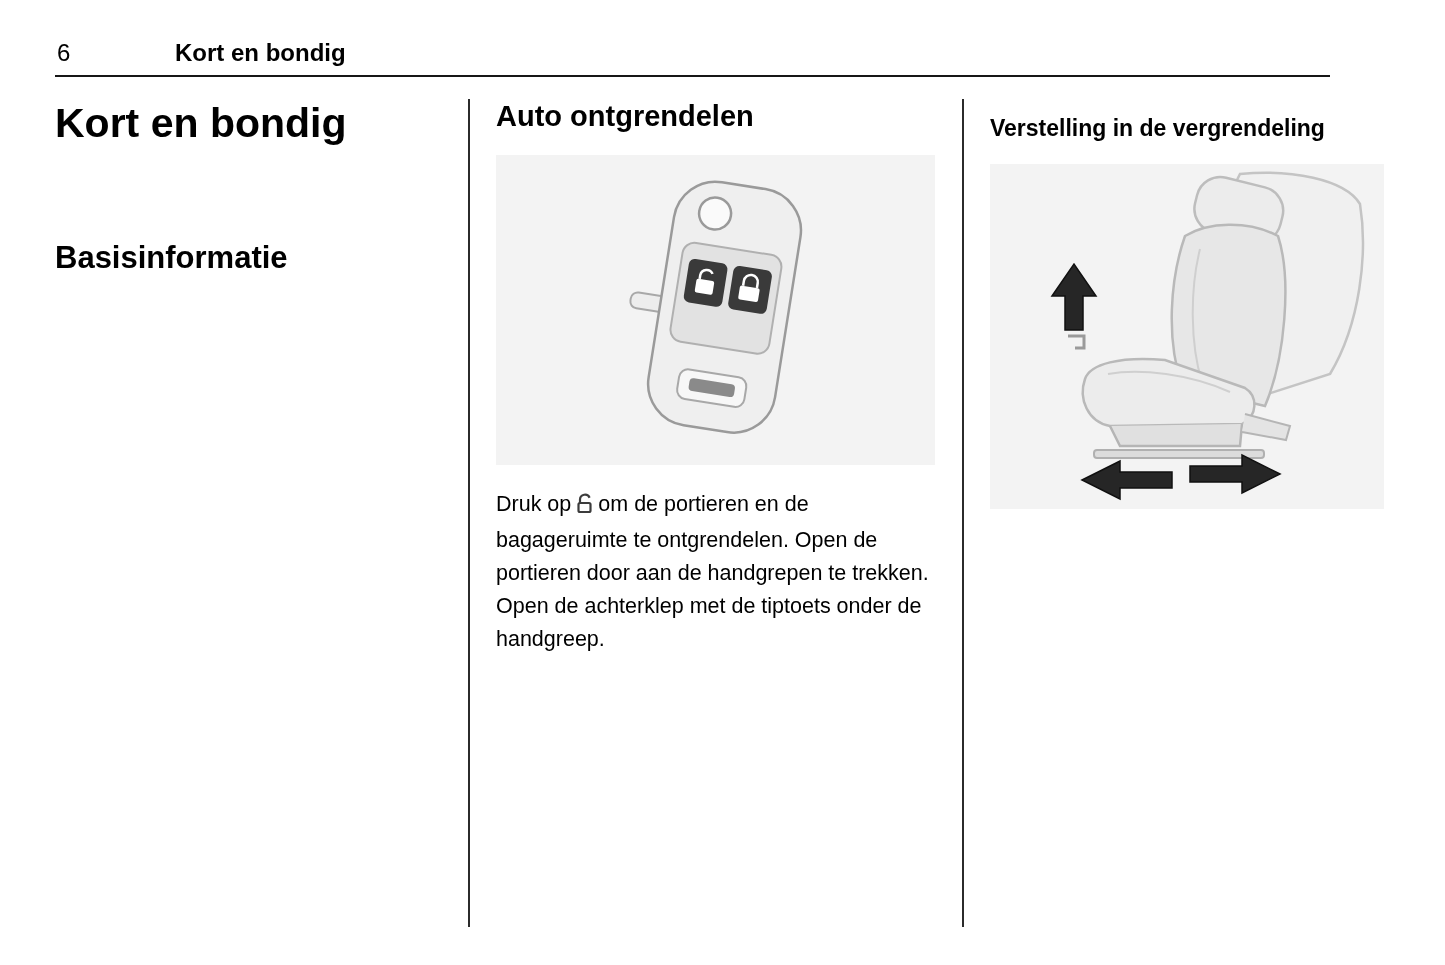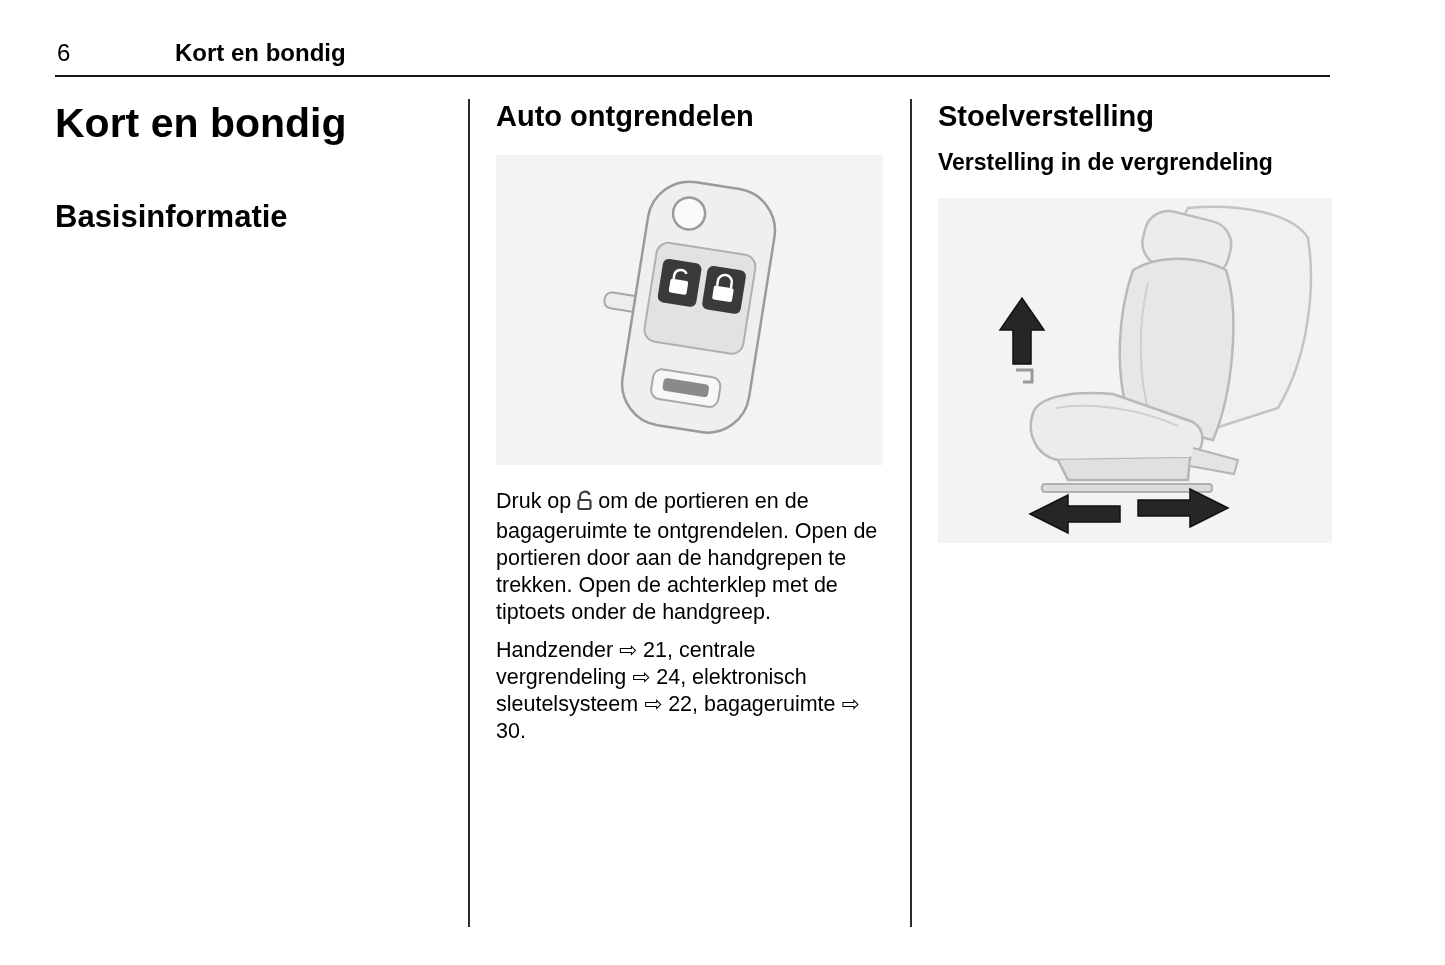--- a/index.html
+++ b/index.html
@@ -30,45 +30,45 @@
 
   
   .columns {
     display: flex;
     margin: 22px 0 0 55px;
     height: 828px;
   }
   .vdivider { width: 2px; background: #2b2b2b; height: 100%; }
   .col { height: 100%; }
   .col-left  { width: 413px; padding-right: 20px; }
-  .col-mid   { width: 440px; padding: 0 27px 0 26px; }
+  .col-mid   { width: 492px; padding: 0 27px 0 26px; }
   .col-right { width: 420px; padding-left: 26px; }
 
   
   .chapter-title { font-size: 41px; font-weight: 700; line-height: 1.05; margin-top: 3px; }
-  .section-title { font-size: 31px; font-weight: 700; margin-top: 54px; }
+  .section-title { font-size: 31px; font-weight: 700; margin-top: 95px; }
 
   
   .topic-heading { font-size: 29px; font-weight: 700; line-height: 1.1; margin-top: 2px; }
   .subtopic-heading { font-size: 23px; font-weight: 700; margin-top: 16px; }
 
   
   figure {
     width: 100%;
     background: #f3f3f3;
     margin-top: 22px;
   }
   .fig-key  { height: 310px; margin-bottom: 23px; }
   .fig-seat { height: 345px; margin-bottom: 12px; }
   figure svg { display: block; width: 100%; height: 100%; }
 
   
   p.body-text {
     font-size: 21.5px;
-    line-height: 27px;
+    line-height: 33px;
     margin-bottom: 11px;
   }
   .inline-icon {
     display: inline-block;
     vertical-align: -3px;
     margin: 0 5px;
   }
 </style>
 </head>
 <body>
@@ -118,27 +118,25 @@
           </g>
         </svg>
       </figure>
 
       <p class="body-text">
         <span>Druk op</span><span class="inline-icon"><svg width="17" height="21" viewBox="0 0 17 21">
               <path d="M4 10 V6.5 a5 5 0 0 1 9.6 -1.8" fill="none" stroke="#3c3c3c" stroke-width="2.2"></path>
               <rect x="2.5" y="10" width="12" height="9" rx="1.5" fill="none" stroke="#3c3c3c" stroke-width="2.2"></rect>
             </svg></span><span>om de portieren en de bagageruimte te ontgrendelen. Open de portieren door aan de handgrepen te trekken. Open de achterklep met de tiptoets onder de handgreep.</span>
       </p>
-      <p class="body-text">Handzender ⇨ 21, centrale vergrendeling ⇨ 24, elektronisch sleutelsysteem ⇨ 22, bagageruimte ⇨ 30.</p>
     </section>
 
     <div class="vdivider"></div>
 
     <section class="col col-right">
-      <h3 class="topic-heading">Stoelverstelling</h3>
       <h4 class="subtopic-heading">Verstelling in de vergrendeling</h4>
 
       <figure class="fig-seat">
         <svg viewBox="0 0 394 345">
 
           <path d="M250 10 C300 5 355 15 370 40 C378 90 370 160 340 210 L262 235 C238 180 232 90 240 30 Z" fill="#f0f0f0" stroke="#c4c4c4" stroke-width="2.5"></path>
 
           <g transform="rotate(14 250 45)">
             <rect x="205" y="18" width="88" height="56" rx="24" fill="#ececec" stroke="#bdbdbd" stroke-width="2.5"></rect>
           </g>

